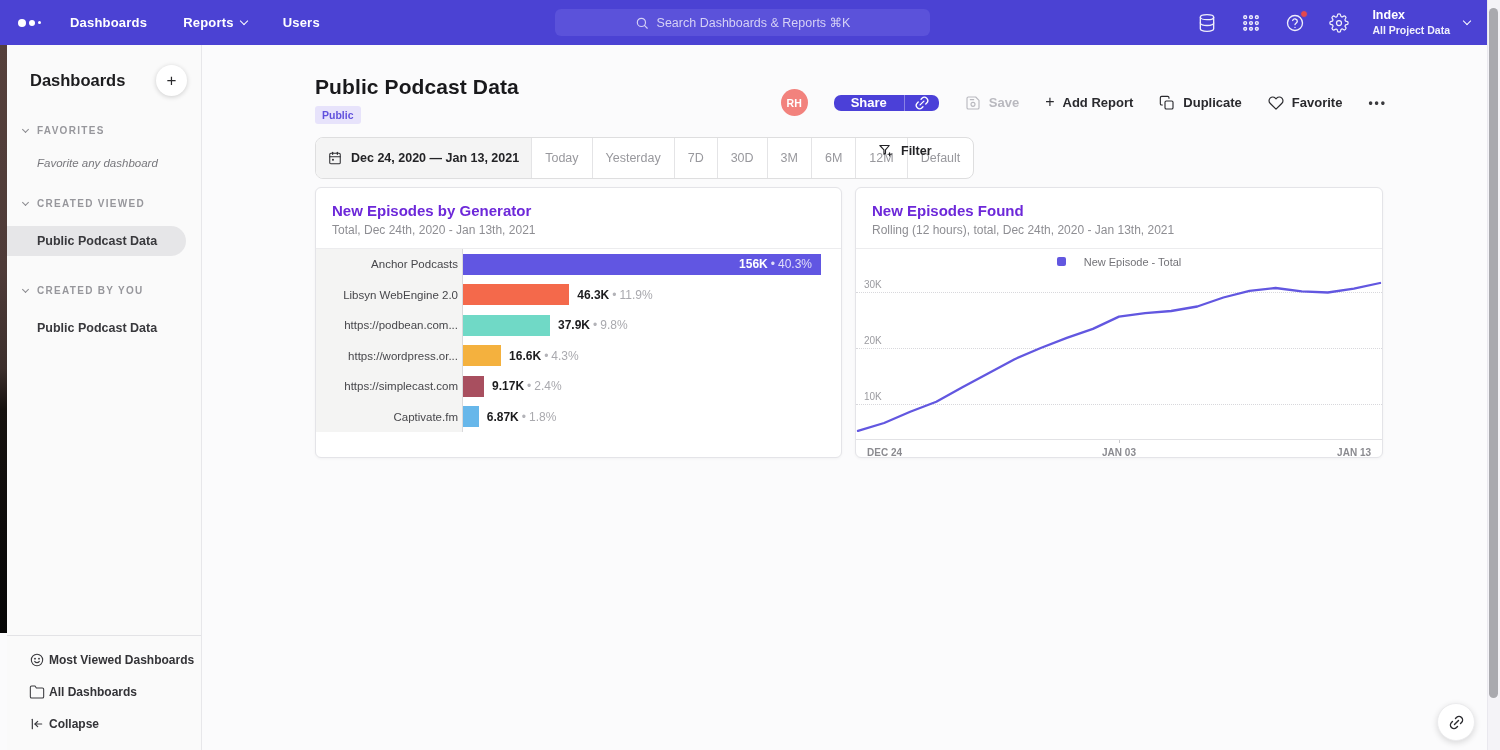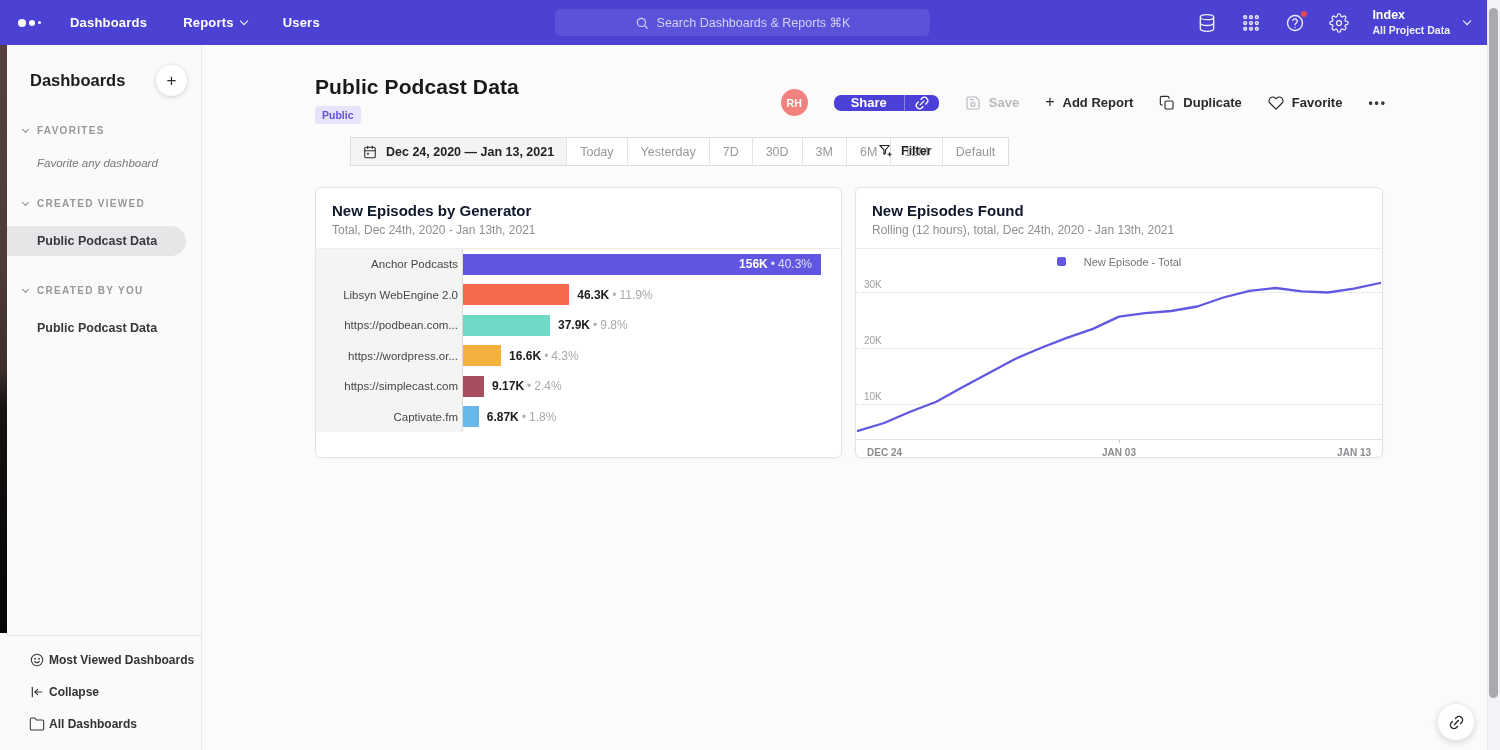--- a/index.html
+++ b/index.html
@@ -55,33 +55,33 @@
   .share-main { background:#4b40d8; color:#fff; font-size:13px; font-weight:700; display:flex; align-items:center; padding:0 17px; }
   .share-link { background:#4b40d8; width:35px; display:flex; align-items:center; justify-content:center; border-left:1px solid rgba(255,255,255,.35); color:#fff; }
   .share-link svg { width:16px; height:16px; transform:rotate(-45deg); }
   .act-btn { display:flex; align-items:center; gap:8px; font-size:13px; font-weight:700; color:#2a2a2e; cursor:pointer; }
   .act-btn svg { width:16px; height:16px; }
   .act-btn.disabled { color:#b9b9bf; cursor:default; }
   .plus-glyph { font-size:16px; font-weight:400; margin-top:-2px; }
   .more-dots { letter-spacing:2px; font-size:12px; font-weight:700; color:#3a3a3e; cursor:pointer; }
 
   
-  .datebar { position:absolute; left:315px; top:137px; height:29px; display:inline-flex; border:1px solid #dededf; border-radius:0; background:#fff; overflow:hidden;margin-left:35px; }
+  .datebar { position:absolute; left:315px; top:137px; height:42px; display:inline-flex; border:1px solid #dededf; border-radius:8px; background:#fff; overflow:hidden; }
   .range-cell { background:#f4f4f4; display:flex; align-items:center; gap:9px; padding:0 12px; font-size:12.5px; font-weight:700; color:#232326; cursor:pointer; }
   .range-cell svg { width:14px; height:14px; color:#2d2d30; }
   .preset { display:flex; align-items:center; padding:0 13px; border-left:1px solid #e4e4e6; color:#98989d; font-size:12.5px; cursor:pointer; }
   .filterbox { position:absolute; left:878px; top:137px; height:27px; display:flex; align-items:center; gap:8px; font-size:12.5px; font-weight:700; color:#232326; cursor:pointer; }
   .filterbox svg { width:15px; height:15px; }
 
   
   .card { position:absolute; background:#fff; border:1px solid #e4e4e8; border-radius:6px; box-shadow:0 1px 3px rgba(0,0,0,.04); }
   .card1 { left:315px; top:187px; width:527px; height:271px; }
   .card2 { left:855px; top:187px; width:528px; height:271px; }
   .card-head { padding:14px 16px 11px 16px; border-bottom:1px solid #ececee; }
-  .card-title { font-size:15px; font-weight:700; color:#0f172a; }
+  .card-title { font-size:15px; font-weight:700; color:#6d28d9; }
   .card-sub { margin-top:4px; font-size:12px; color:#8e8e93; }
 
   
   .bar-rows { height:183px; }
   .bar-row { display:flex; align-items:stretch; height:30.5px; }
   .bar-labelcell { width:147px; background:#f4f4f3; border-right:1px solid #d9d9db; display:flex; align-items:center; justify-content:flex-end; padding-right:4px; font-size:11.5px; color:#47474b; }
   .bar-area { flex:1; display:flex; align-items:center; padding-right:20px; position:relative; }
   .bar { height:21px; position:relative; flex-shrink:0; }
   .bar-meta { margin-left:8px; font-size:12px; white-space:nowrap; }
   .bar-val { font-weight:700; color:#1c1c1e; }
@@ -215,32 +215,32 @@
     <div class="foot-item">
       <svg viewBox="0 0 24 24" fill="none" stroke="currentColor" stroke-width="1.6" stroke-linecap="round">
           <circle cx="12" cy="12" r="8.5"></circle>
           <circle cx="9" cy="10" r="0.6" fill="currentColor"></circle>
           <circle cx="15" cy="10" r="0.6" fill="currentColor"></circle>
           <path d="M8.5 14s1.3 1.9 3.5 1.9 3.5-1.9 3.5-1.9"></path>
         </svg>
       <span>Most Viewed Dashboards</span>
     </div>
     <div class="foot-item">
+      <svg viewBox="0 0 24 24" fill="none" stroke="currentColor" stroke-width="1.6" stroke-linecap="round" stroke-linejoin="round">
+          <path d="M22 19a2 2 0 0 1-2 2H4a2 2 0 0 1-2-2V5a2 2 0 0 1 2-2h5l2 3h9a2 2 0 0 1 2 2z"></path>
+        </svg>
+      <span>All Dashboards</span>
+    </div>
+    <div class="foot-item">
       <svg viewBox="0 0 24 24" fill="none" stroke="currentColor" stroke-width="1.8" stroke-linecap="round" stroke-linejoin="round">
           <line x1="5" y1="5" x2="5" y2="19"></line>
           <line x1="19" y1="12" x2="9" y2="12"></line>
           <polyline points="13 8 9 12 13 16"></polyline>
         </svg>
       <span>Collapse</span>
-    </div>
-    <div class="foot-item">
-      <svg viewBox="0 0 24 24" fill="none" stroke="currentColor" stroke-width="1.6" stroke-linecap="round" stroke-linejoin="round">
-          <path d="M22 19a2 2 0 0 1-2 2H4a2 2 0 0 1-2-2V5a2 2 0 0 1 2-2h5l2 3h9a2 2 0 0 1 2 2z"></path>
-        </svg>
-      <span>All Dashboards</span>
     </div>
   </div>
 </div>
 
 <div class="page-title">Public Podcast Data</div>
 <div class="badge">Public</div>
 
 <div class="actions">
   <div class="avatar">RH</div>
   <div class="share-group">

